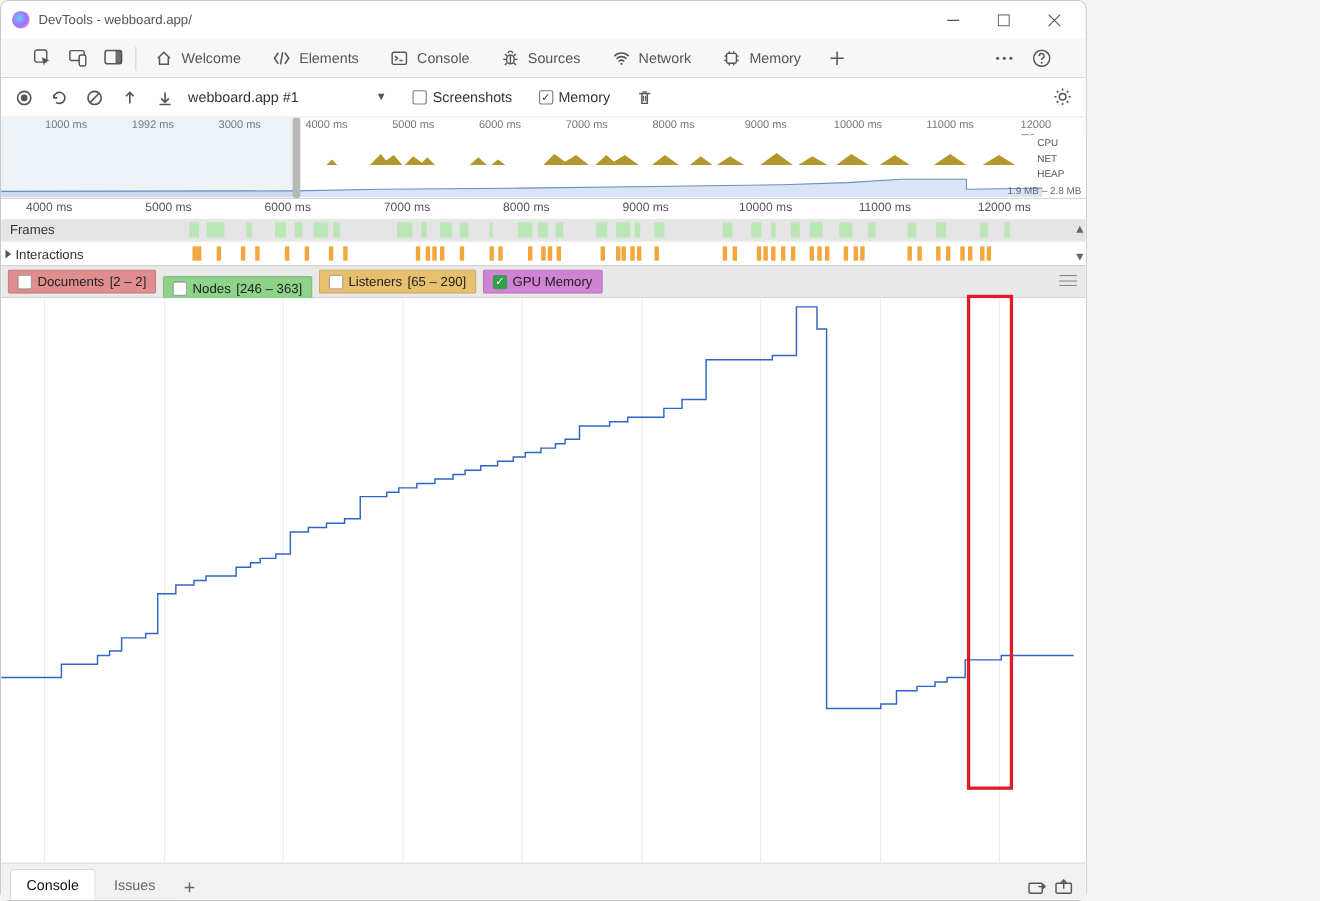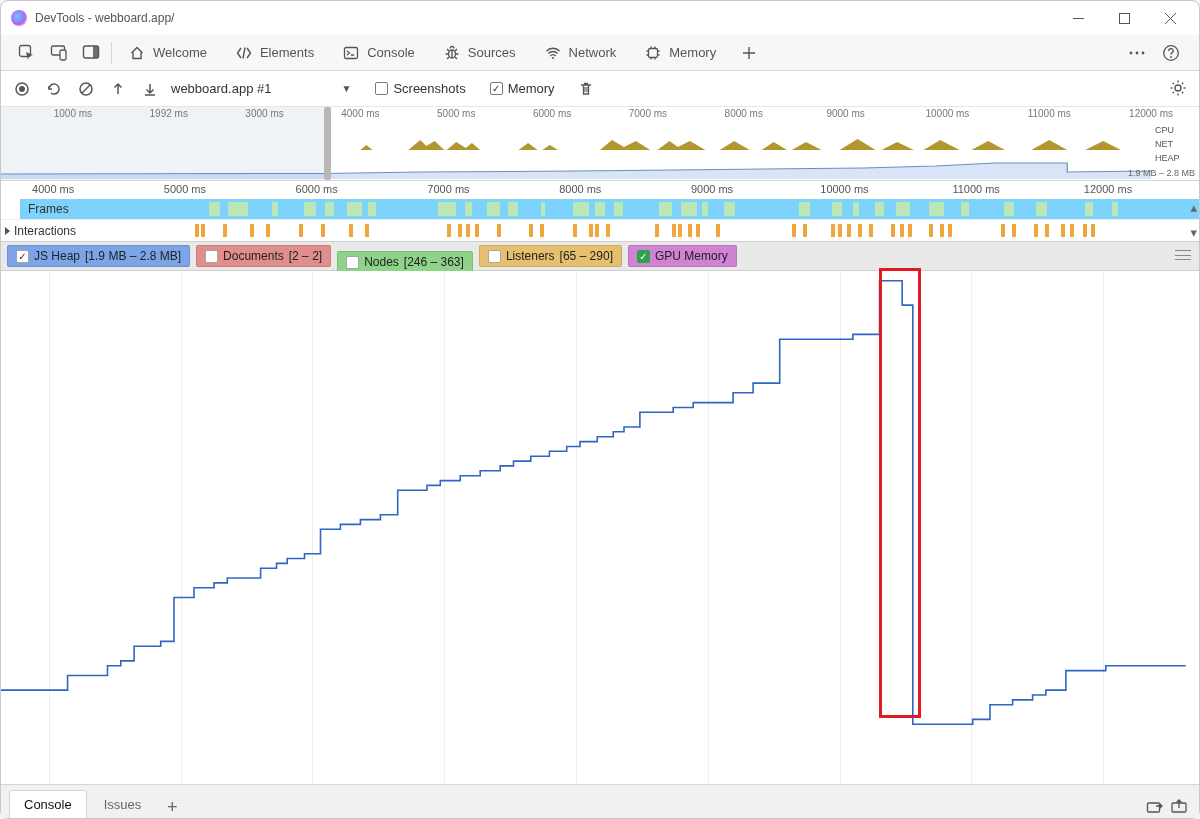--- a/index.html
+++ b/index.html
@@ -1,28 +1,28 @@
 <!DOCTYPE html>
 <html><head>
 <meta charset="utf-8">
 <style>
   * { box-sizing: border-box; margin: 0; padding: 0; }
   html, body { width: 1200px; height: 819px; font-family: "Segoe UI", Arial, sans-serif; font-size: 13px; color: #333; background: #f4f4f4; overflow: hidden; }
-  .window { width: 1200px; height: 819px; background: #fff; border: 1px solid #c9c9c9; border-radius: 8px; display: flex; flex-direction: column; justify-content: center; }
+  .window { width: 988px; height: 819px; background: #fff; border: 1px solid #c9c9c9; border-radius: 8px; display: flex; flex-direction: column; justify-content: center; }
 
   
   .titlebar { height: 34px; display: flex; align-items: center; padding: 0 6px 0 10px; }
   .titlebar .app-icon { width: 16px; height: 16px; border-radius: 50%; background: radial-gradient(circle at 40% 40%, #6cf, #a6f 55%, #fd8 100%); margin-right: 8px; }
   .titlebar .title { color: #555; font-size: 12px; }
   .titlebar .spacer { flex: 1; }
   .titlebar .winbtn { width: 46px; height: 30px; display: flex; align-items: center; justify-content: center; color: #666; font-size: 12px; }
   .titlebar .winbtn svg { width: 11px; height: 11px; }
 
   
-  .tabs { height: 36px; display: flex; align-items: center; border-bottom: 1px solid #d6d6d6; background: #f7f7f7; padding: 0 8px; }
+  .tabs { height: 36px; display: flex; align-items: center; border-bottom: 1px solid #d6d6d6; background: #f7f7f7; padding: 0 20px; }
   .tabs .tab-left-icons { display: flex; align-items: center; gap: 12px; padding: 0 8px; }
   .tabs .tab-left-icons .ico, .tab-right-icons .ico { width: 20px; height: 20px; display:flex; align-items:center; justify-content:center; color:#555;}
   .tabs .tab { display: flex; align-items: center; gap: 7px; padding: 0 14px; height: 36px; color: #555; position: relative; }
   .tabs .tab .ticon { width: 18px; height: 18px; display:flex; align-items:center; justify-content:center; color:#555; }
   .tabs .tab.active { color: #000; }
   .tabs .tab.active::after { content: ""; position: absolute; left: 0; right: 0; bottom: -1px; height: 2px; background: #1066bf; }
   .tabs .divider { width: 1px; height: 22px; background: #d6d6d6; margin: 0 2px; }
   .tabs .tab-right-icons { margin-left: auto; display:flex; align-items:center; gap: 14px; padding: 0 10px;}
   .red-box { outline: 3px solid #e01b24; outline-offset: -1px; }
 
@@ -47,21 +47,21 @@
   .overview .right-labels { position:absolute; right:0; top:16px; width:48px; font-size:9px; color:#555; text-align:left; background:rgba(255,255,255,0.9);}
   .overview .right-labels div { height: 14px; line-height: 14px; padding-left:4px; }
   .overview .heap-range { position:absolute; right:4px; bottom:2px; font-size:9px; color:#666;}
   .overview .selection-mask { position:absolute; top:0; bottom:0; background: rgba(90,136,190,0.10); border-right: 1px solid rgba(90,136,190,0.3);}
   .overview .handle { position:absolute; top:0; width:7px; height:100%; background:#b8b8b8; border-radius:2px;}
 
   
   .mainarea { flex:1; display:flex; flex-direction: column; overflow:hidden; background:#fff;}
   .track-ticks { height:18px; position:relative; font-size:11px; color:#555; background:#fff; border-bottom: 0px;}
   .track-ticks .t { position:absolute; top:2px; transform: translateX(-40%);}
-  .frames-row { height: 20px; display:flex; align-items:center; background:#7dd3fc; position: relative; margin-left: 19px;}
+  .frames-row { height: 20px; display:flex; align-items:center; background:#e5e5e5; position: relative;}
   .frames-row .lab { width: 90px; padding-left: 6px; font-size: 12px; color:#333;}
   .frames-row .bars { position:absolute; left: 90px; right: 12px; top:3px; bottom:3px;}
   .frames-row .bar { position:absolute; top:0; bottom:0; background:#bbe6b5;}
   .anim-row, .interact-row { height:22px; display:flex; align-items:center; border-top:1px solid #eee; position:relative;}
   .anim-row .lab, .interact-row .lab { width: 90px; padding-left:4px; font-size:12px; color:#333; display:flex; align-items:center; gap:4px;}
   .caret { display:inline-block; width:0;height:0; border-top:4px solid transparent; border-bottom:4px solid transparent; border-left:5px solid #555;}
   .anim-row .bars, .interact-row .bars { position:absolute; left:90px; right:12px; top:4px; bottom:4px;}
   .anim-bar { position:absolute; top:0; bottom:0; background:#a57bdc;}
   .inter-bar { position:absolute; top:0; bottom:0; width:4px; background:#f2a63b;}
 
@@ -437,25 +437,20 @@
           <div class="inter-bar" style="left: 87%;"></div>
           <div class="inter-bar" style="left: 88.5%;"></div>
           <div class="inter-bar" style="left: 89.3%;"></div>
           <div class="inter-bar" style="left: 90.5%;"></div>
           <div class="inter-bar" style="left: 91.2%;"></div>
         </div>
       <div style="position:absolute; right:2px; bottom:1px; color:#666; font-size:13px;">▾</div>
     </div>
 
     <div class="legend-row">
-      <div class="legend blue">
-          <div class="lchk on"></div>
-          <span>JS Heap</span>
-          <span>[1.9 MB – 2.8 MB]</span>
-        </div>
       <div class="legend red">
           <div class="lchk"></div>
           <span>Documents</span>
           <span>[2 – 2]</span>
         </div>
       <div class="legend green">
           <div class="lchk"></div>
           <span>Nodes</span>
           <span>[246 – 363]</span>
         </div>

